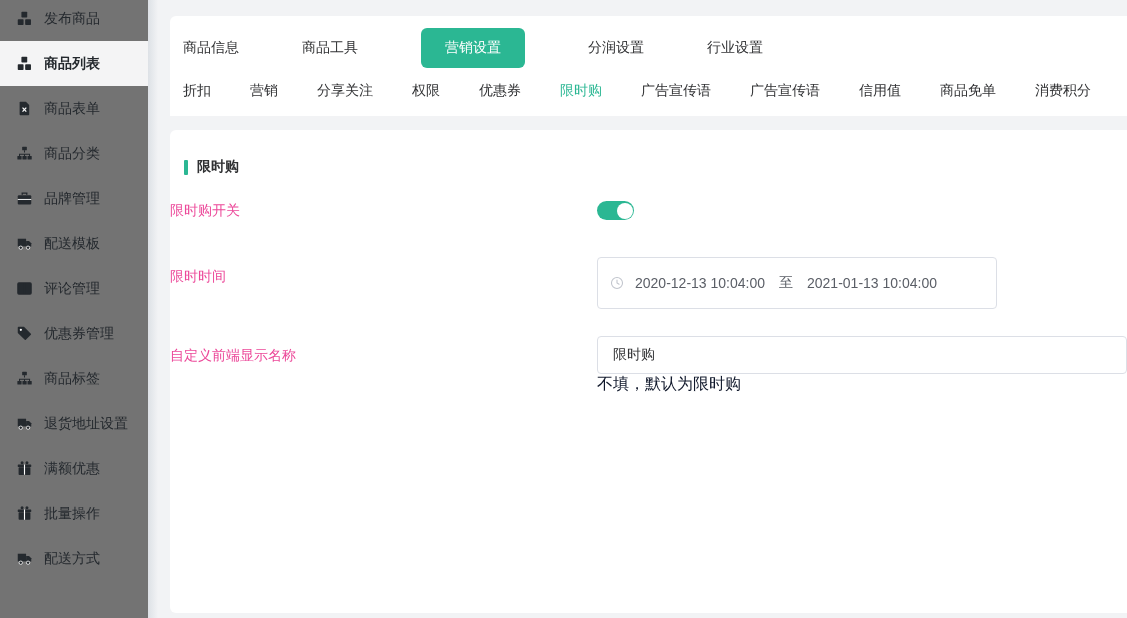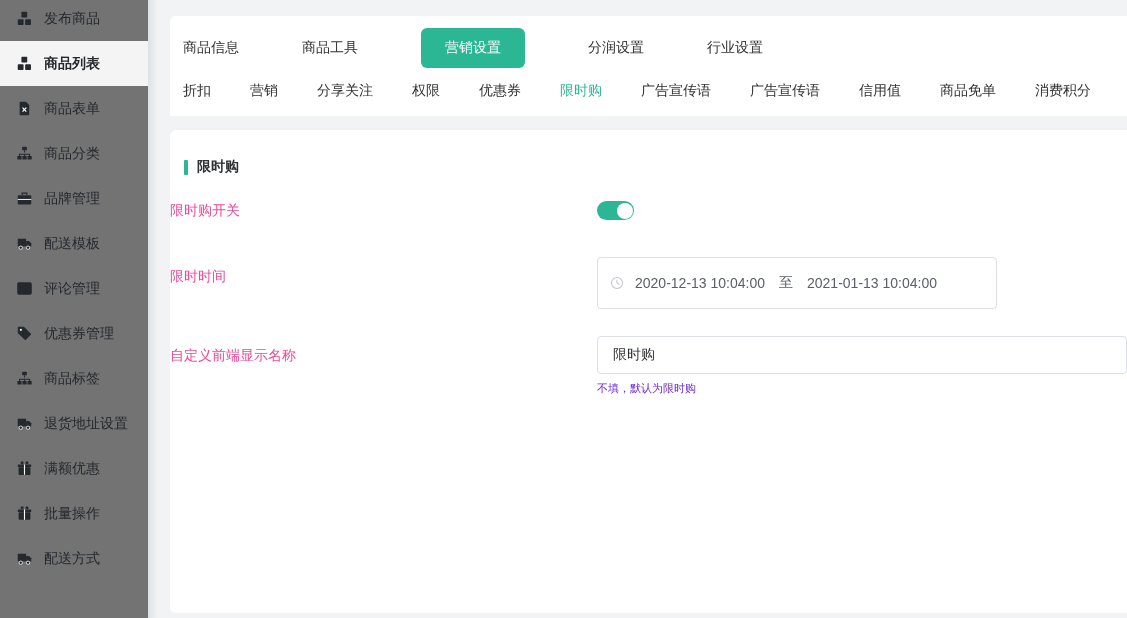--- a/index.html
+++ b/index.html
@@ -45,21 +45,21 @@
   
   .switch { position:relative; width:37px; height:19px; border-radius:10px; background:var(--accent); cursor:pointer; margin-top:1px; }
   .switch .knob { position:absolute; top:1.5px; right:1.5px; width:16px; height:16px; border-radius:50%; background:#fff; }
   
   .date-range { display:inline-flex; align-items:center; width:400px; height:52px; border:1px solid #dcdfe6; border-radius:4px; background:#fff; padding:0 12px; color:#5a5e66; cursor:pointer; }
   .date-range .clock { width:14px; height:14px; margin-right:11px; display:flex; }
   .date-range .clock svg { width:14px; height:14px; }
   .date-range .sep { margin:0 14px; color:#5a5e66; }
   
   .text-input { width:100%; height:38px; border:1px solid #dcdfe6; border-radius:4px; padding:0 15px; font-size:14px; color:#303133; font-family:inherit; outline:none; background:#fff; }
-  .hint { margin-top:7px; font-size:11px; color:#6d28d9; }
+  .hint { margin-top:0; font-size:16px; color:#0f172a; }
 </style>
 </head>
 <body>
 
 <div class="sidebar">
   <nav class="sb-nav">
       <div class="sb-item">
         <span class="sb-icon">
           <svg viewBox="0 0 16 16">
             <rect x="4.7" y="0.8" width="6.2" height="6.2" rx="0.8"></rect>

